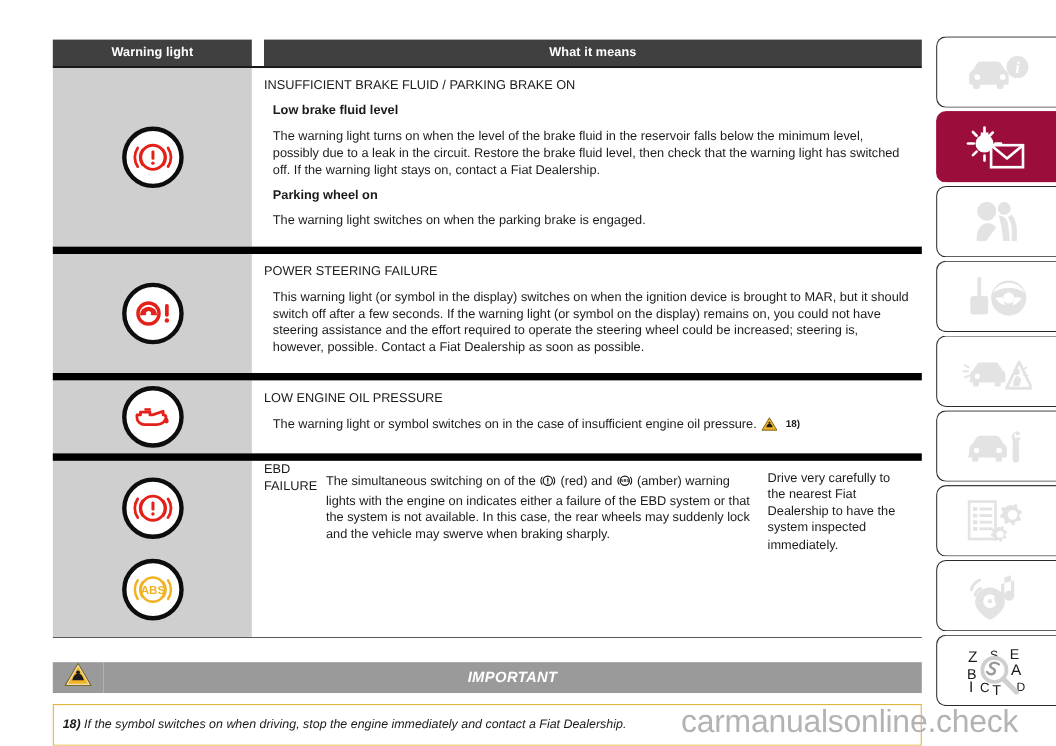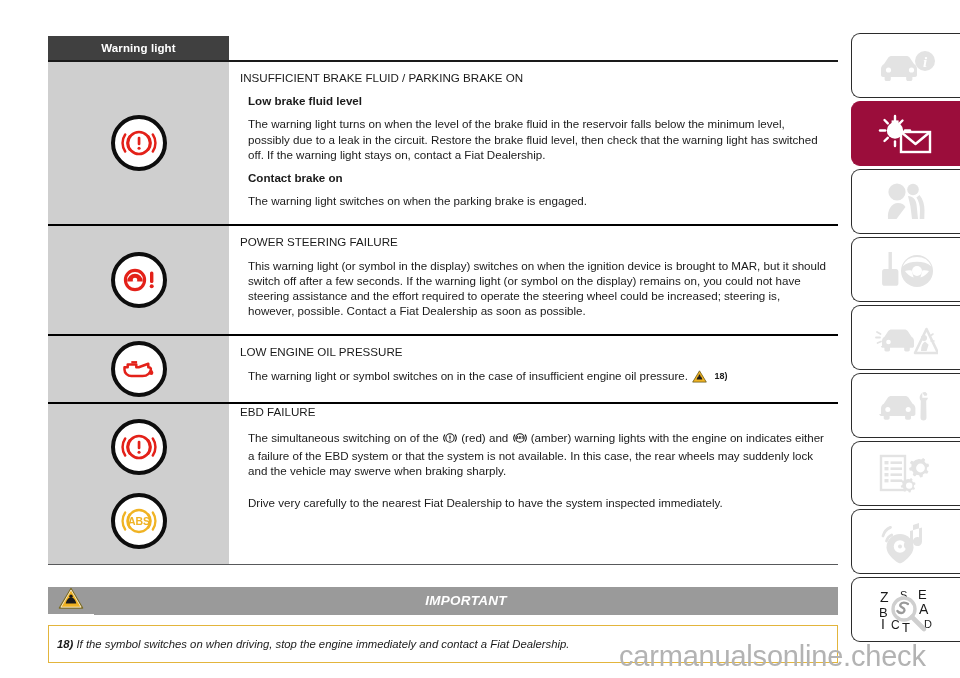--- a/index.html
+++ b/index.html
@@ -54,21 +54,21 @@
     background: #1a1a1a;
     width: 100%;
   }
 
   
   .tbl-body { width: 100%; }
 
   .row {
     display: flex;
     align-items: stretch;
-    border-bottom: 2px solid #000000;
+    border-bottom: 7px solid #000000;
   }
   .row:last-child { border-bottom: 1px solid #58595b; }
 
   .cell-sym {
     width: 181px;
     background: #cfcfcf;
     display: flex;
     flex-direction: column;
     align-items: center;
     justify-content: center;
@@ -233,20 +233,21 @@
 </head>
 <body>
 
 <div id="page">
 
   <div class="content">
 
     <div class="tbl-head">
       <div class="th th-left">Warning light</div>
       <div class="th-gap"></div>
+      <div class="th th-right">What it means</div>
     </div>
     <div class="head-rule"></div>
 
     <div class="tbl-body">
 
       <div class="row">
         <div class="cell-sym">
           <div class="sym-circle">
             <svg width="40" height="40" viewBox="0 0 40 40" aria-hidden="true">
               <circle cx="20" cy="20" r="11" fill="none" stroke="#e32119" stroke-width="2.6"></circle>
@@ -257,21 +258,21 @@
               <path d="M33.8 11.5 A15 15 0 0 1 33.8 28.5" fill="none" stroke="#e32119" stroke-width="2.5" stroke-linecap="round"></path>
               <path d="M29.4 13.4 A11 11 0 0 1 29.4 26.6" fill="none" stroke="#e32119" stroke-width="2.5" stroke-linecap="round"></path>
             </svg>
           </div>
         </div>
         <div class="cell-gap"></div>
         <div class="cell-txt">
           <p class="txt-title">INSUFFICIENT BRAKE FLUID / PARKING BRAKE ON</p>
           <p class="txt-bold">Low brake fluid level</p>
           <p class="txt-p">The warning light turns on when the level of the brake fluid in the reservoir falls below the minimum level, possibly due to a leak in the circuit. Restore the brake fluid level, then check that the warning light has switched off. If the warning light stays on, contact a Fiat Dealership.</p>
-          <p class="txt-bold">Contact brake on</p>
+          <p class="txt-bold">Parking wheel on</p>
           <p class="txt-p">The warning light switches on when the parking brake is engaged.</p>
         </div>
       </div>
 
       <div class="row">
         <div class="cell-sym">
           <div class="sym-circle">
             <svg width="40" height="40" viewBox="0 0 40 40" aria-hidden="true">
               <g transform="translate(-3,0)">
                 <circle cx="19" cy="20" r="9.6" fill="none" stroke="#e32119" stroke-width="3.1"></circle>
@@ -337,21 +338,21 @@
               <circle cx="20" cy="20" r="11" fill="none" stroke="#f0b323" stroke-width="2.3"></circle>
               <text x="20" y="24.2" text-anchor="middle" font-family="Liberation Sans, sans-serif" font-size="10.5" font-weight="bold" fill="#f0b323">ABS</text>
               <path d="M6.2 11.5 A15 15 0 0 0 6.2 28.5" fill="none" stroke="#f0b323" stroke-width="2.3" stroke-linecap="round"></path>
               <path d="M10.6 13.4 A11 11 0 0 0 10.6 26.6" fill="none" stroke="#f0b323" stroke-width="2.3" stroke-linecap="round"></path>
               <path d="M33.8 11.5 A15 15 0 0 1 33.8 28.5" fill="none" stroke="#f0b323" stroke-width="2.3" stroke-linecap="round"></path>
               <path d="M29.4 13.4 A11 11 0 0 1 29.4 26.6" fill="none" stroke="#f0b323" stroke-width="2.3" stroke-linecap="round"></path>
             </svg>
           </div>
         </div>
         <div class="cell-gap"></div>
-        <div class="cell-txt" style="display:flex;flex-direction:column;padding-top:0;padding-bottom:0">
+        <div class="cell-txt" style="display:flex;flex-direction:row;justify-content:center;padding-top:0;padding-bottom:0">
           <p class="txt-title">EBD FAILURE</p>
           <p class="txt-p spaced">
             <span>The simultaneous switching on of the</span>
             <span class="inline-ico">
               <svg width="14" height="14" viewBox="0 0 40 40" aria-hidden="true">
                 <circle cx="20" cy="20" r="12" fill="none" stroke="#1a1a1a" stroke-width="3"></circle>
                 <rect x="18.2" y="12.5" width="3.6" height="10" rx="1.6" fill="#1a1a1a"></rect>
                 <circle cx="20" cy="26.2" r="2" fill="#1a1a1a"></circle>
                 <path d="M5 11 A16 16 0 0 0 5 29" fill="none" stroke="#1a1a1a" stroke-width="3" stroke-linecap="round"></path>
                 <path d="M35 11 A16 16 0 0 1 35 29" fill="none" stroke="#1a1a1a" stroke-width="3" stroke-linecap="round"></path>

